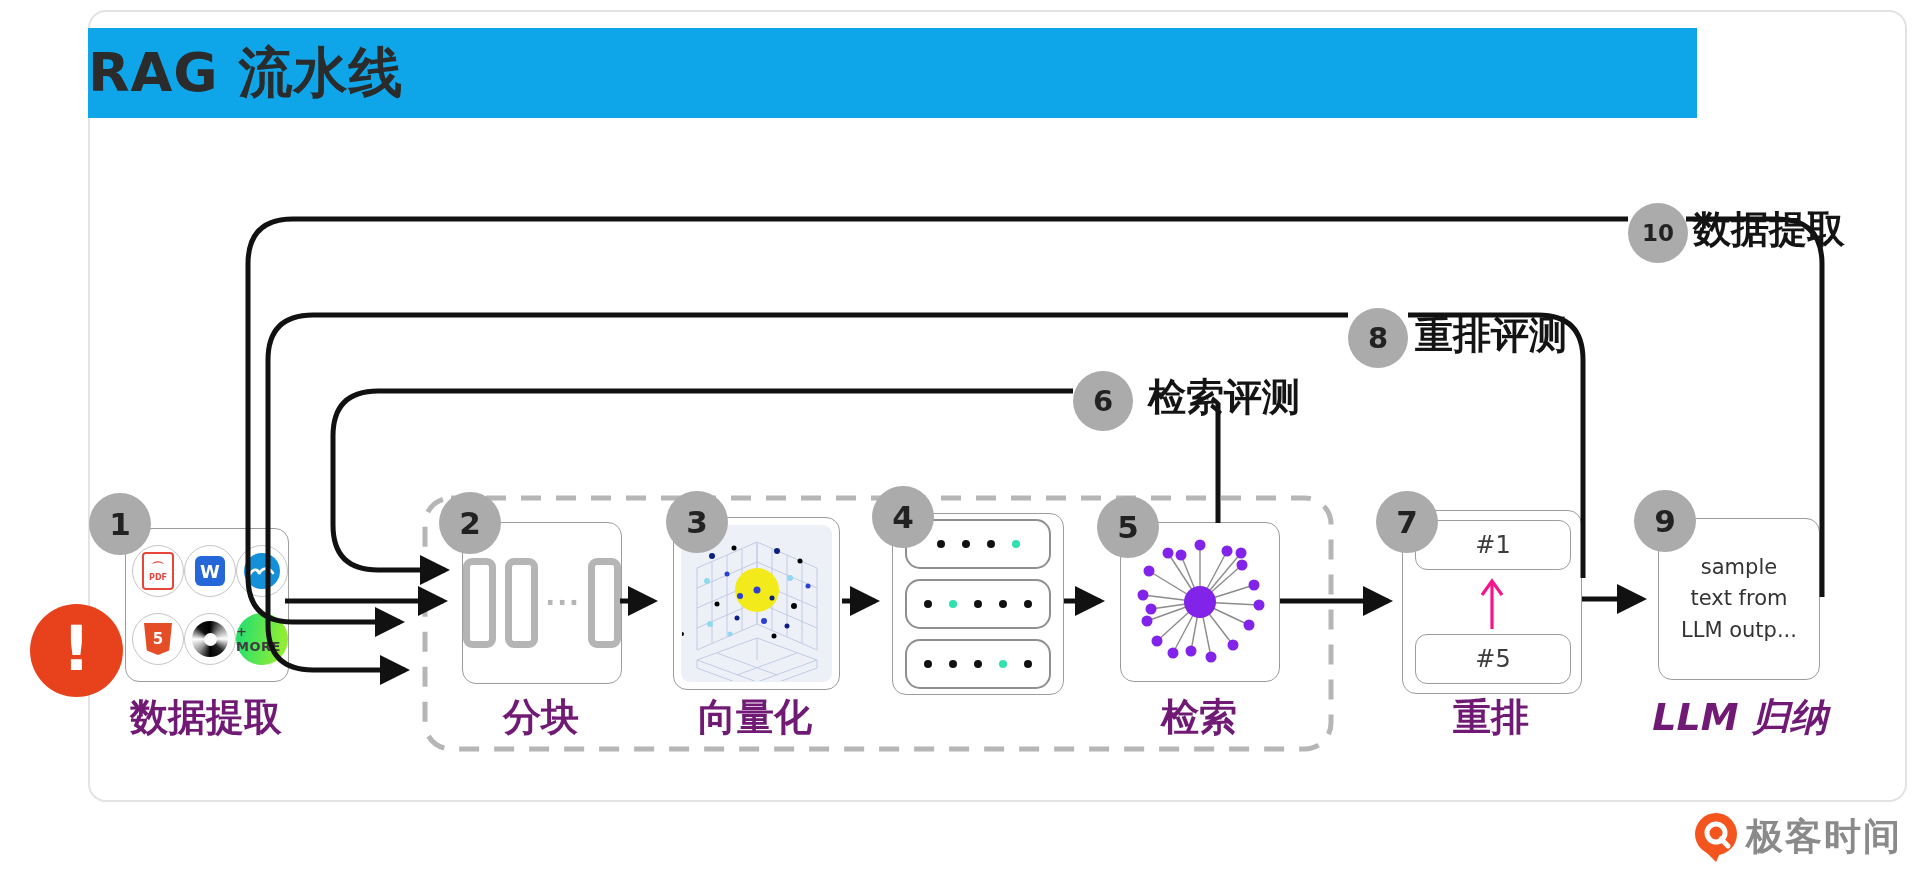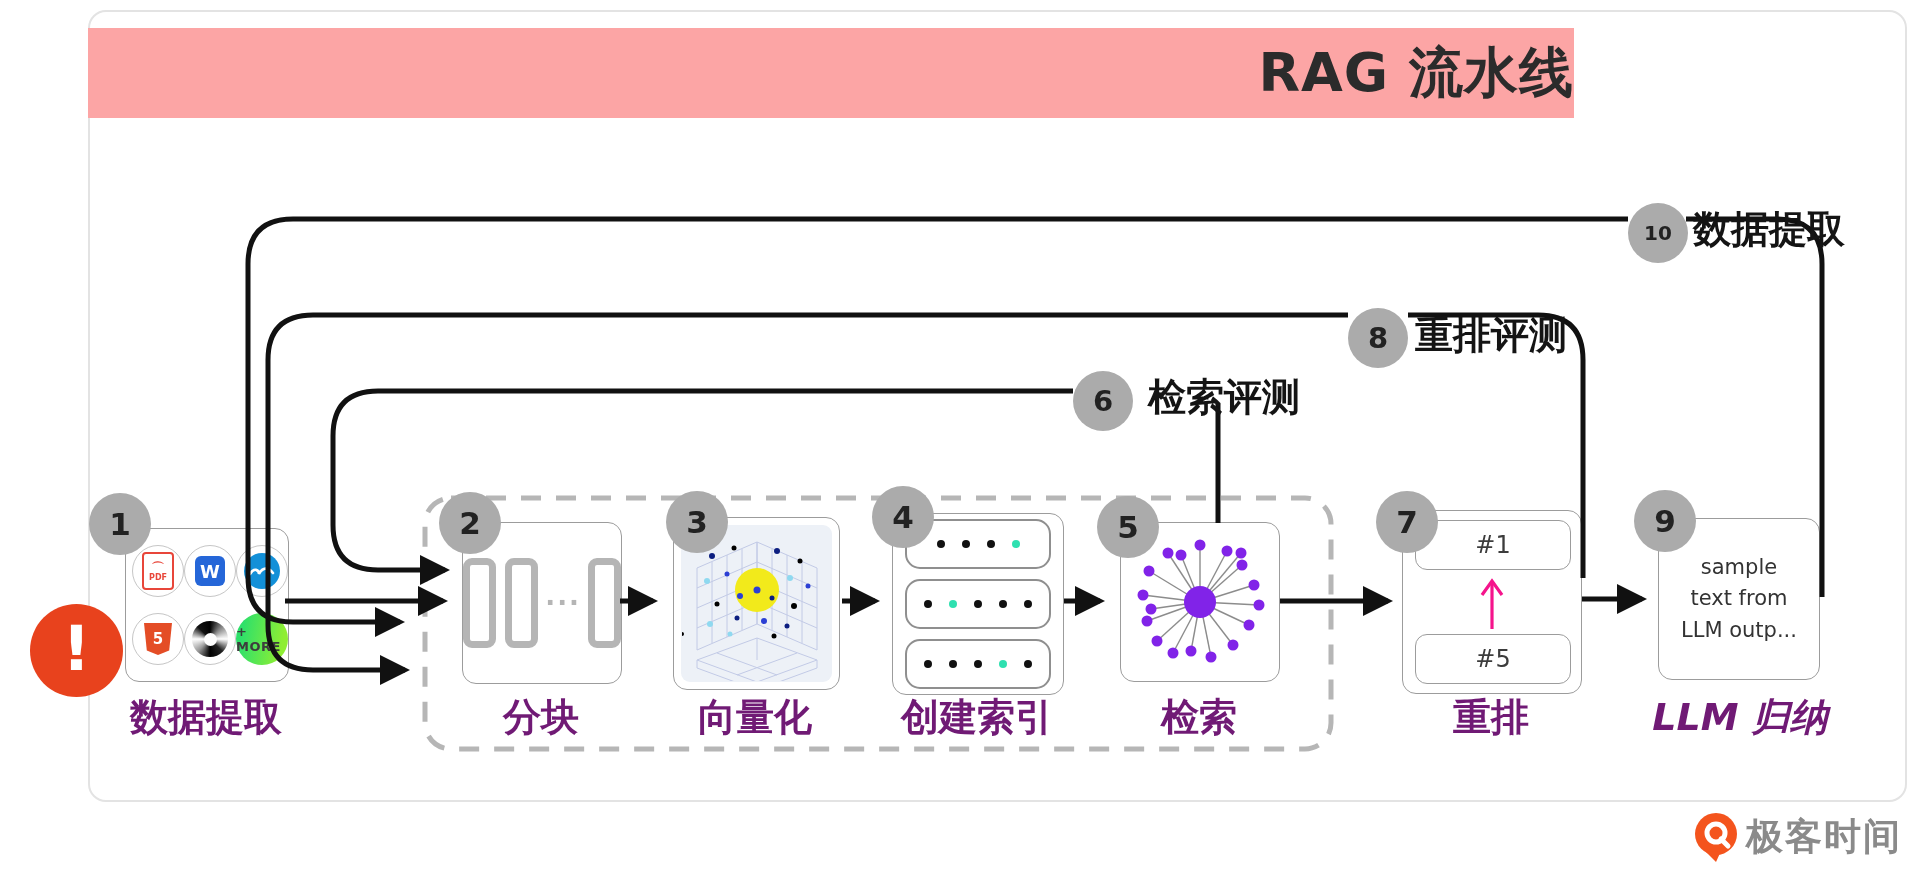--- a/index.html
+++ b/index.html
@@ -2,22 +2,22 @@
 <html><head>
 <meta charset="utf-8">
 <style>
   html,body{margin:0;padding:0;background:#ffffff;}
   .canvas{position:relative;width:1920px;height:873px;background:#fff;overflow:hidden;
           font-family:"DejaVu Sans","Liberation Sans",sans-serif;color:#111;}
 
   
   .card{position:absolute;left:88px;top:10px;width:1815px;height:788px;
         background:#fff;border:2px solid #e3e3e3;border-radius:18px;}
-  .banner{position:absolute;left:88px;top:28px;width:1486px;height:90px;
-          background:#fca5a5;display:flex;align-items:center;justify-content:flex-end;}
+  .banner{position:absolute;left:88px;top:28px;width:1609px;height:90px;
+          background:#0ea5e9;display:flex;align-items:center;justify-content:flex-start;}
   .banner .title{font-size:54px;font-weight:600;color:#2b2b2b;letter-spacing:1px;}
 
   
   svg.layer{position:absolute;left:0;top:0;pointer-events:none;}
   #bg-layer{z-index:1;}
   #line-layer{z-index:5;}
 
   
   .node{position:absolute;background:#fff;border:1.5px solid #9c9c9c;border-radius:14px;z-index:3;}
   .node-label{position:absolute;width:320px;text-align:center;font-size:38px;font-weight:800;
@@ -309,32 +309,31 @@
   <div class="step-circle" style="left:439px;top:492px;">2</div>
   <div class="step-circle" style="left:666px;top:491px;">3</div>
   <div class="step-circle" style="left:872px;top:486px;">4</div>
   <div class="step-circle" style="left:1097px;top:496px;">5</div>
   <div class="step-circle" style="left:1376px;top:491px;">7</div>
   <div class="step-circle" style="left:1634px;top:490px;">9</div>
 
   <div class="node-label" style="left:46px;top:692px;">数据提取</div>
   <div class="node-label" style="left:381px;top:692px;">分块</div>
   <div class="node-label" style="left:595px;top:692px;">向量化</div>
-  <div class="node-label" style="left:817px;top:692px;">创建索引</div>
   <div class="node-label" style="left:1039px;top:692px;">检索</div>
   <div class="node-label" style="left:1331px;top:692px;">重排</div>
   <div class="node-label italic-label" style="left:1580px;top:692px;">LLM 归纳</div>
 
   <div class="eval-circle" style="left:1073px;top:371px;">6</div>
   <div class="eval-label" style="left:1140px;top:372px;margin-left:8px;">检索评测</div>
 
   <div class="eval-circle" style="left:1348px;top:308px;">8</div>
   <div class="eval-label" style="left:1415px;top:310px;">重排评测</div>
 
-  <div class="eval-circle" style="left:1628px;top:203px;font-size:20px;">10</div>
+  <div class="eval-circle" style="left:1628px;top:203px;font-size:23px;">10</div>
   <div class="eval-label" style="left:1693px;top:204px;">数据提取</div>
 
   <div class="error-badge">
     <span>!</span>
   </div>
 
   <div class="footer">
     <svg width="48" height="50" viewBox="0 0 48 50">
       <circle cx="24" cy="22" r="21" fill="#f4541d"></circle>
       <path d="M14,40 L24,50 L29,39 Z" fill="#f4541d"></path>

